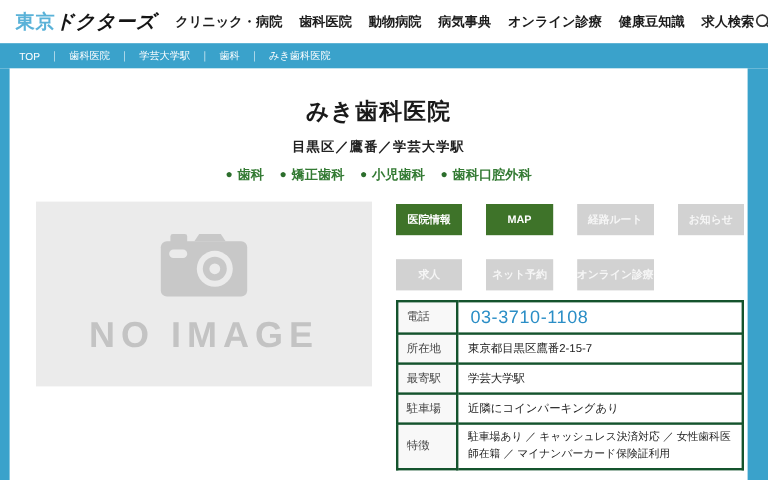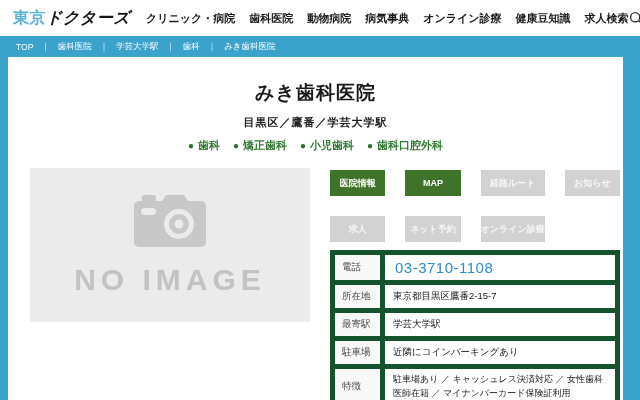--- a/index.html
+++ b/index.html
@@ -39,21 +39,21 @@
 
   
   .right-col { position:absolute; left:322px; top:113px; width:290px; }
 
   .tabs { display:grid; grid-template-columns:repeat(4,1fr); gap:20px; }
   .tab { height:26px; display:flex; align-items:center; justify-content:center;
     font-size:9px; font-weight:bold; background:#d2d2d2; color:#f6f6f6; cursor:pointer; white-space:nowrap; }
   .tab.green { background:#3e7329; color:#fff; }
 
   table.info { margin-top:8px; width:290px; border-collapse:collapse; font-size:9.5px; }
-  table.info td { border:5px solid #14532d; padding:5px 8px; color:#222; vertical-align:middle; }
+  table.info td { border:2px solid #14532d; padding:5px 8px; color:#222; vertical-align:middle; }
   table.info td.lbl { width:50px; background:#f8f8f8; color:#444; padding-left:7px; }
   table.info tr.phone-row td.val { font-size:15px; color:#2b8ec6; letter-spacing:.5px; padding:4px 10px; cursor:pointer; }
   table.info tr.feat-row td.val { font-size:9px; line-height:1.55; padding:4px 8px; }
 
   .hours-title { margin-top:9px; font-size:10px; font-weight:bold; color:#1a1a1a; }
   table.hours { margin-top:4px; width:290px; border-collapse:collapse; font-size:9px; }
   table.hours th { background:#f0f0f0; border:1px solid #e0e0e0; font-weight:normal; color:#444; padding:6px 0; text-align:center; }
   table.hours th.time-col { width:52px; }
 </style>
 </head>

